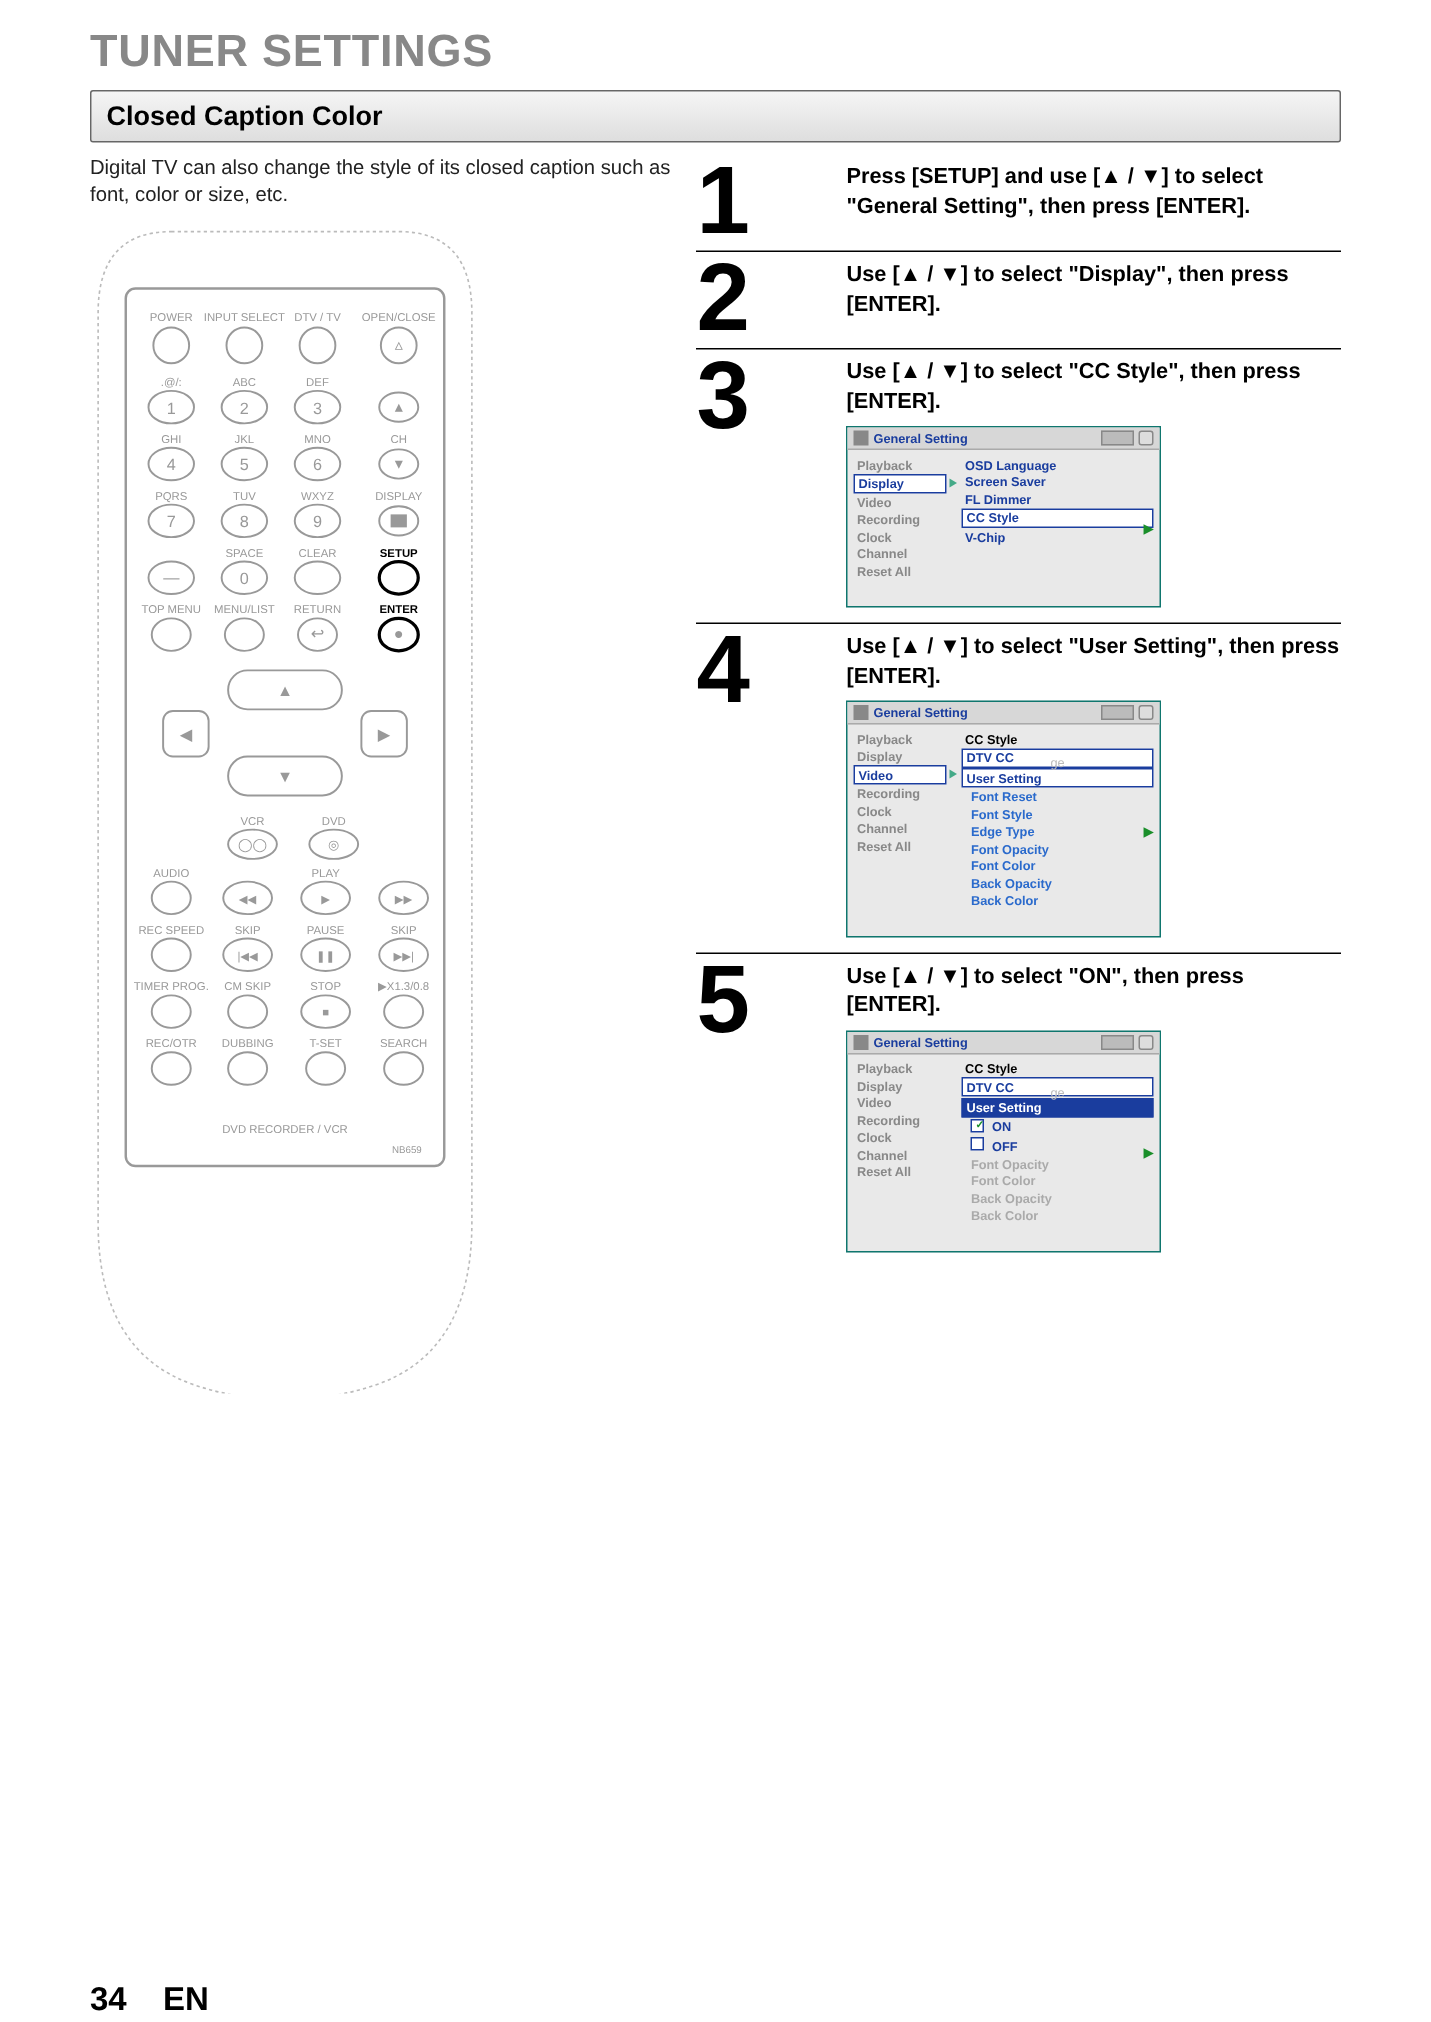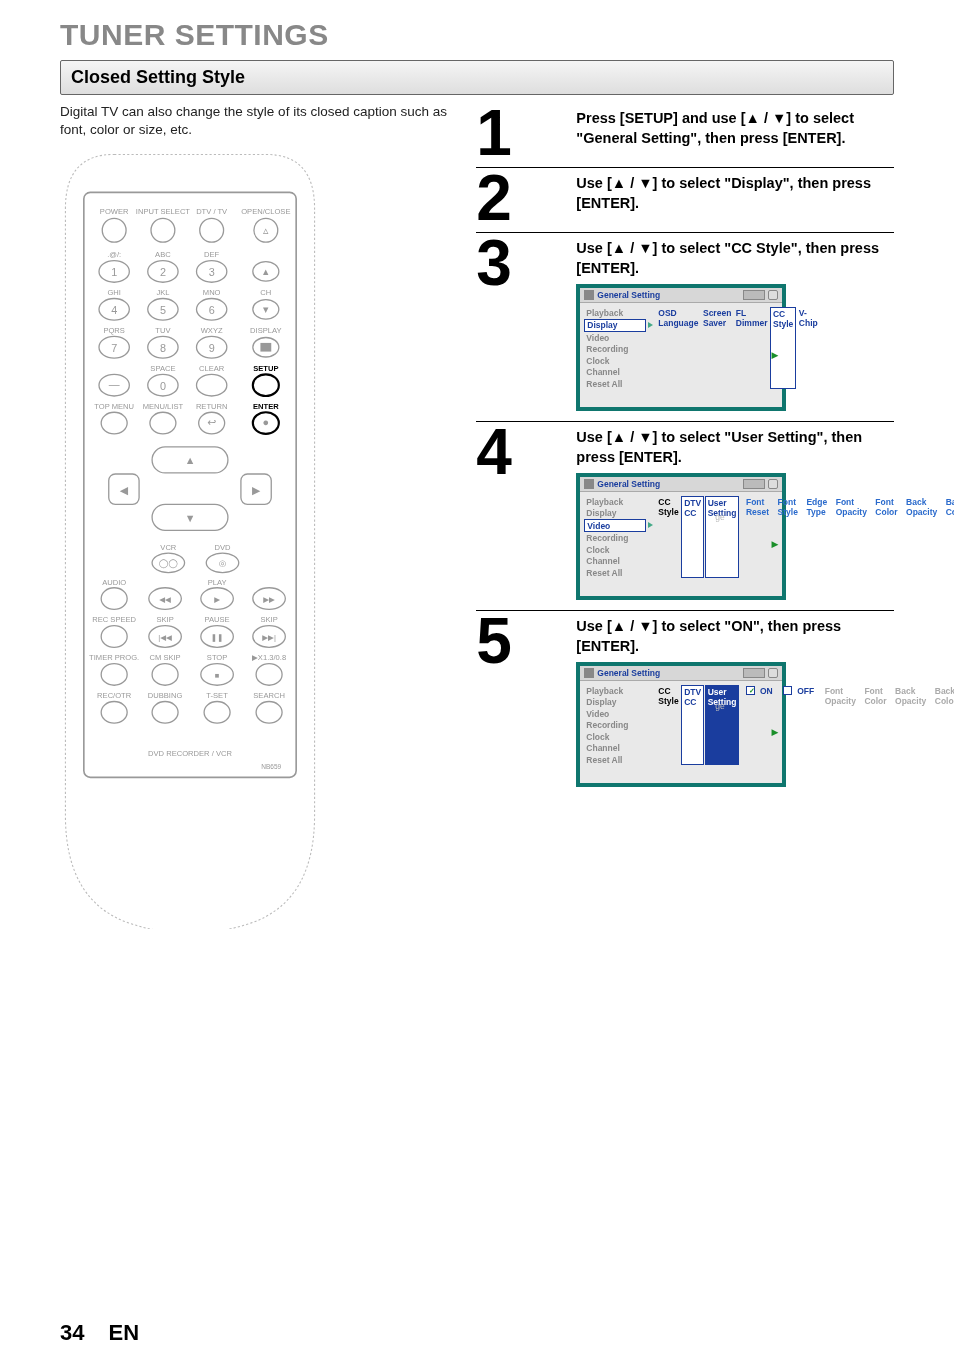--- a/index.html
+++ b/index.html
@@ -1,60 +1,60 @@
 <!DOCTYPE html>
 <html><head>
 <meta charset="utf-8">
 <style>
   * { box-sizing: border-box; margin: 0; padding: 0; }
   body { font-family: Arial, Helvetica, sans-serif; background: #fff; width: 954px; margin: 0 auto; color: #000; }
   .page { padding: 18px 60px 40px 60px; position: relative; min-height: 1348px; }
   .page-title { text-align: left; font-size: 30px; font-weight: bold; color: #888; letter-spacing: 0.5px; margin-bottom: 8px; }
   .section-hdr { border: 1px solid #666; background: linear-gradient(#f5f5f5,#dedede); padding: 6px 10px; font-size: 18px; font-weight: bold; border-radius: 2px; margin-bottom: 8px; }
   .black-bar { background: #000; color: #fff; text-align: center; font-weight: bold; font-size: 15px; padding: 3px 0; margin-bottom: 6px; }
-  .two-col { display: flex; gap: 16px; }
+  .two-col { display: flex; gap: 4px; }
   .left-col { flex: 0 0 48%; }
   .right-col { flex: 1 1 52%; }
   .intro { font-size: 13.5px; line-height: 1.35; padding: 0 2px 10px 0; color:#222; }
   .remote-wrap { display: flex; justify-content: flex-start; }
   .remote-svg { width: 260px; height: auto; }
   .step { border-bottom: 1px solid #000; padding: 6px 0 10px 0; display: flex; gap: 8px; }
   .step:last-child { border-bottom: none; }
   .step-num { font-size: 64px; font-weight: 900; line-height: 0.75; letter-spacing: -3px; width: 48px; flex: 0 0 48px; color:#000; }
   .step-body { flex: 1; margin-left: 44px; }
   .step-text { font-size: 14.5px; font-weight: bold; line-height: 1.35; }
-  .osd { margin-top: 6px; border: 4px solid #0f766e; background: #e9e9e9; width: 210px; font-size: 8.5px; }
+  .osd { margin-top: 6px; border: 1px solid #0f766e; background: #e9e9e9; width: 210px; font-size: 8.5px; }
   .osd-title { background: #d7d7d7; border-bottom: 1px solid #aaa; display: flex; align-items: center; padding: 2px 4px; gap: 3px; }
   .osd-title .ticon { width:10px; height:10px; background:#888; }
   .osd-title-text { color: #1a3d9e; font-weight: bold; flex:1; }
   .osd-title .right-icon { width:22px; height:10px; background:#bbb; border:1px solid #888; }
   .osd-title .plus-icon { width:10px; height:10px; background:#ddd; border:1px solid #888; border-radius:2px; }
   .osd-body { display: flex; padding: 4px 4px 18px 4px; gap: 4px; position:relative; }
   .osd-left { flex: 0 0 62px; display:flex; flex-direction:column; gap:0.5px; }
   .osd-left span { color: #888; font-weight: bold; padding: 0.5px 2px; }
   .osd-left span.sel { background: #fff; border: 1px solid #1a3d9e; color:#1a3d9e; position:relative; }
   .osd-left span.sel::after { content:""; position:absolute; right:-8px; top:2px; width:0;height:0;border-top:3px solid transparent;border-bottom:3px solid transparent;border-left:5px solid #4a8; }
-  .osd-right { flex: 1; display:flex; flex-direction:row; gap:0.5px; padding-left:6px; }
+  .osd-right { flex: 1; display:flex; flex-direction:column; gap:0.5px; padding-left:6px; }
   .osd-right span { color:#1a3d9e; font-weight:bold; padding:0.5px 2px; }
   .osd-right span.hi { background:#fff; border:1px solid #1a3d9e; }
   .osd-right span.dim { color:#aaa; }
   .osd-green-arrow { position:absolute; right:4px; top:50%; transform:translateY(-50%); color:#1a8f2a; font-size:9px; }
   .checkbox { display:inline-flex; align-items:flex-start; gap:3px; color:#1a3d9e; font-weight:bold; }
   .checkbox .box { width:9px; height:9px; border:1px solid #1a3d9e; background:#fff; font-size:7px; line-height:8px; text-align:center; color:#1a8f2a;}
   .ghost { color:#bbb; }
   .footer { position:absolute; bottom:2px; left:60px; font-size: 22px; font-weight: bold; }
   .footer .pg { margin-right: 18px; }
 </style>
 </head>
 <body>
 
 <div class="page">
   <div class="page-title">TUNER SETTINGS</div>
 
-  <div class="section-hdr">Closed Setting Style</div>
+  <div class="section-hdr">Closed Caption Color</div>
 
 
   <div class="two-col">
     <div class="left-col">
       <p class="intro">Digital TV can also change the style of its closed caption such as font, color or size, etc.</p>
       <div class="remote-wrap">
         <svg class="remote-svg" viewBox="0 0 240 720" xmlns="http://www.w3.org/2000/svg">
           <defs>
             <style>
               .btn{fill:#fff;stroke:#999;stroke-width:1.2}

